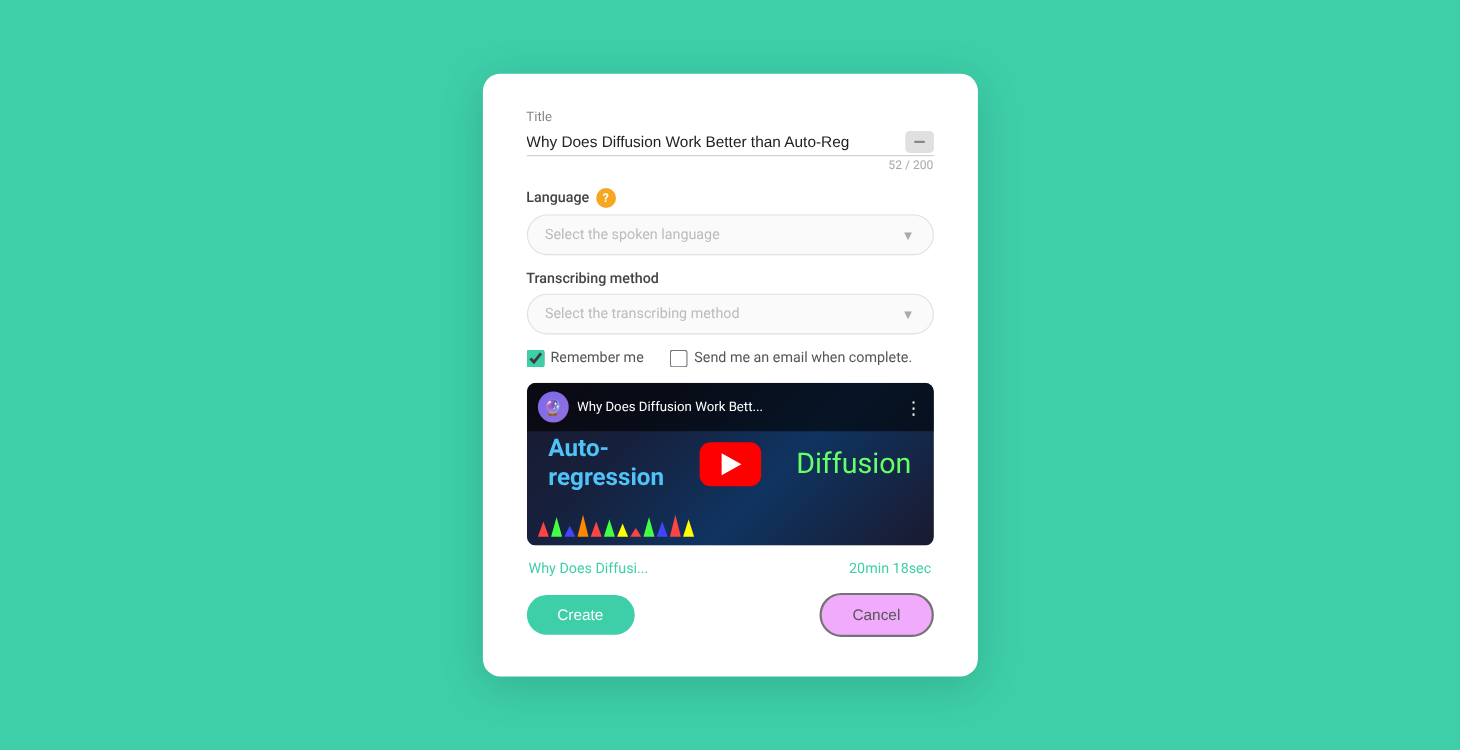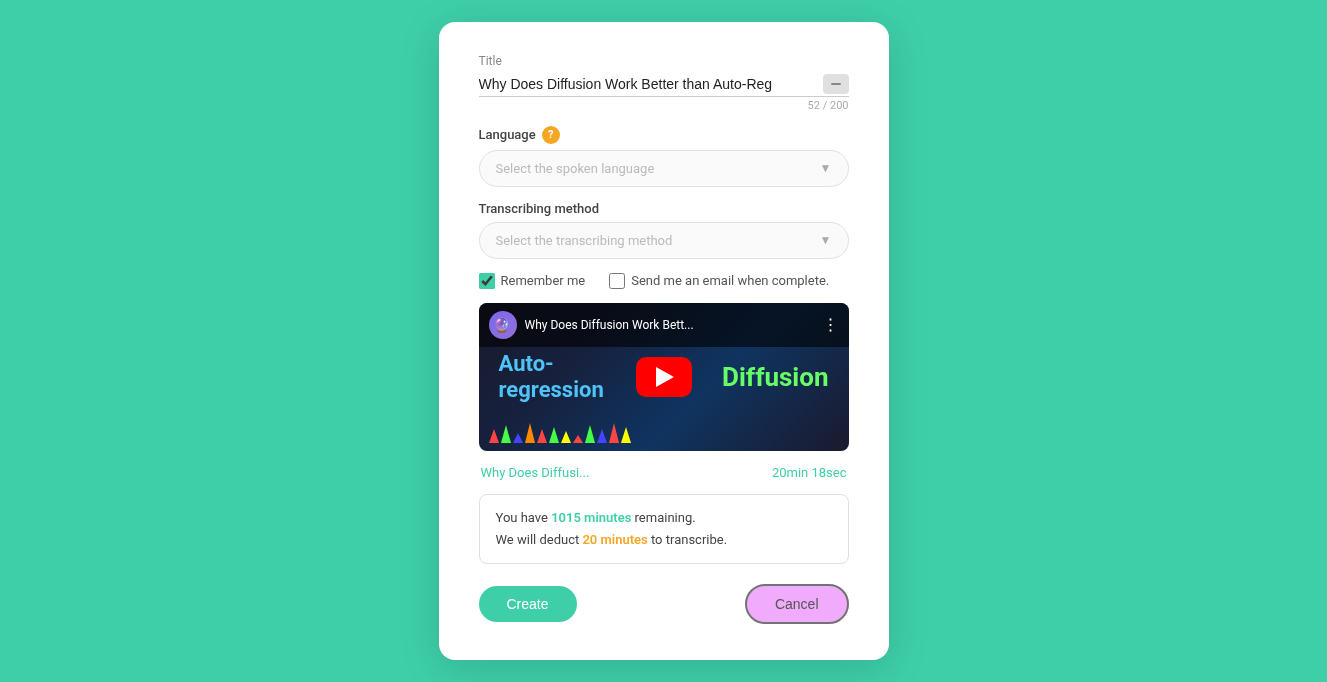--- a/index.html
+++ b/index.html
@@ -155,21 +155,21 @@
       font-weight: bold;
       line-height: 1.2;
     }
     .video-overlay-text-right {
       position: absolute;
       right: 20px;
       top: 50%;
       transform: translateY(-50%);
       color: #66ff66;
       font-size: 26px;
-      font-weight: bold;
+      font-weight: normal;
     }
     .video-header {
       position: absolute;
       top: 0;
       left: 0;
       right: 0;
       background: rgba(0,0,0,0.6);
       display: flex;
       align-items: center;
       justify-content: space-between;
@@ -382,23 +382,19 @@
         <div class="tri" style="border-bottom: 16px solid #ffff00;"></div>
       </div>
     </div>
   </div>
 
   <div class="video-meta">
     <span class="video-link">Why Does Diffusi...</span>
     <span class="video-duration">20min 18sec</span>
   </div>
 
-  <div class="info-box">
-    <span>You have </span><span class="minutes-highlight">1015 minutes</span><span> remaining.</span><br>
-    <span>We will deduct </span><span class="deduct-highlight">20 minutes</span><span> to transcribe.</span>
-  </div>
 
   <div class="buttons-row">
     <button class="create-btn">Create</button>
     <button class="cancel-btn">Cancel</button>
   </div>
 
 </div>
 
 </body></html>

